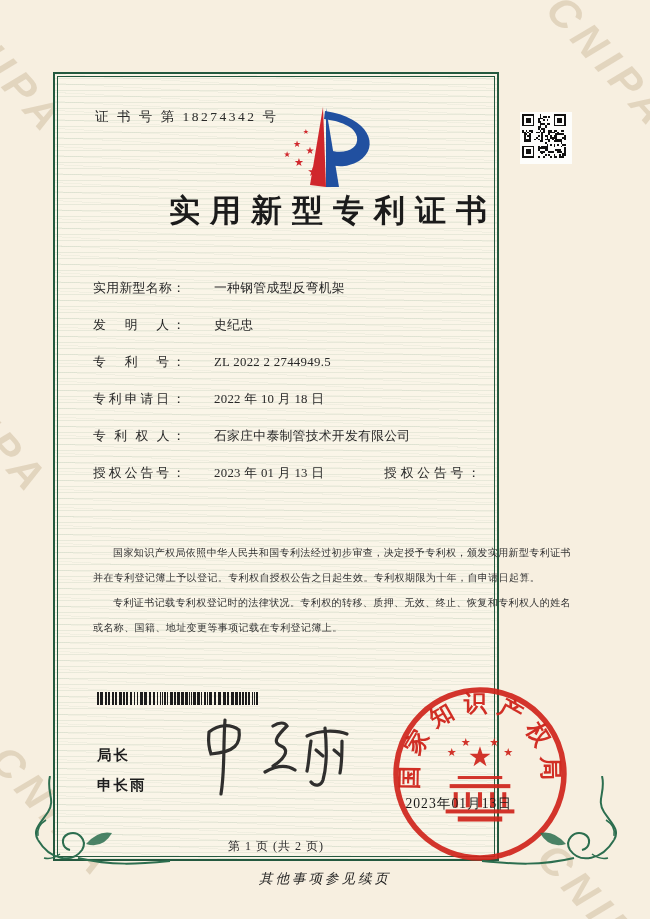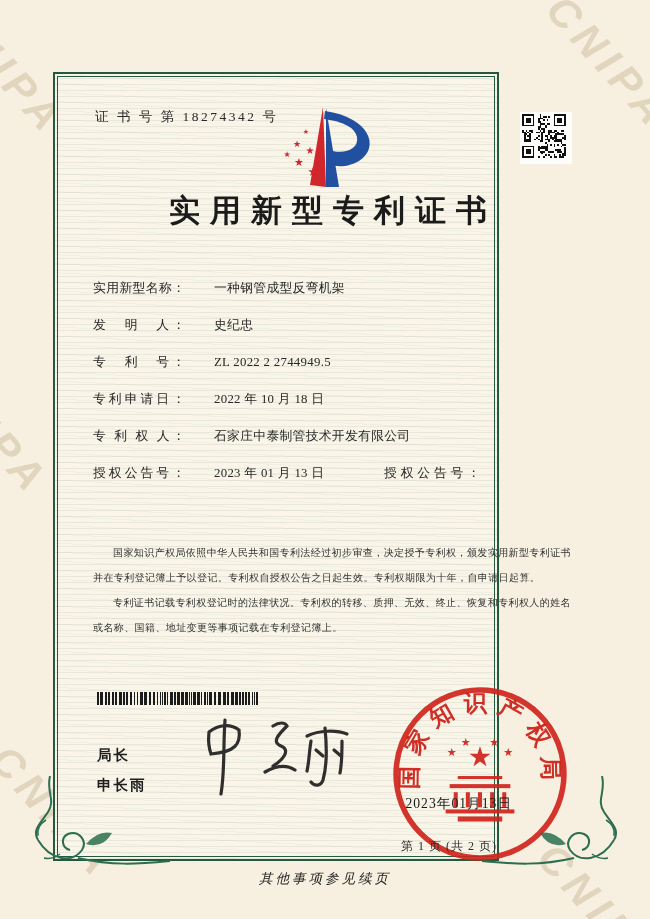--- a/index.html
+++ b/index.html
@@ -49,21 +49,21 @@
     font-size:10px;line-height:25px;text-align:justify;color:#333;
   }
   .body-text p{margin:0;text-indent:2em;letter-spacing:.4px;}
   
   .barcode{position:absolute;left:42px;top:618px;width:165px;height:13px;}
   .signer{position:absolute;left:42px;font-family:"Liberation Sans","DejaVu Sans",sans-serif;
           font-weight:600;font-size:14.5px;color:#1e1e1e;letter-spacing:2px;}
   .signer.t1{top:672px;} .signer.t2{top:702px;}
   .signature{position:absolute;left:140px;top:634px;}
   .seal{position:absolute;left:336px;top:611px;}
-  .page-info{position:absolute;left:0;right:0;top:764px;text-align:right;font-size:12px;letter-spacing:1px;color:#2c2c2c;}
+  .page-info{position:absolute;left:0;right:0;top:764px;text-align:center;font-size:12px;letter-spacing:1px;color:#2c2c2c;}
   .cont-note{
     position:absolute;left:0;right:0;top:870px;text-align:center;
     font-size:13.5px;font-style:italic;letter-spacing:3px;color:#1f1f1f;
   }
   .flourish{position:absolute;pointer-events:none;}
   .flourish.fl{left:20px;top:776px;}
   .flourish.fr{left:480px;top:776px;transform:scaleX(-1);}
   svg{display:block;}
 </style>
 </head>

